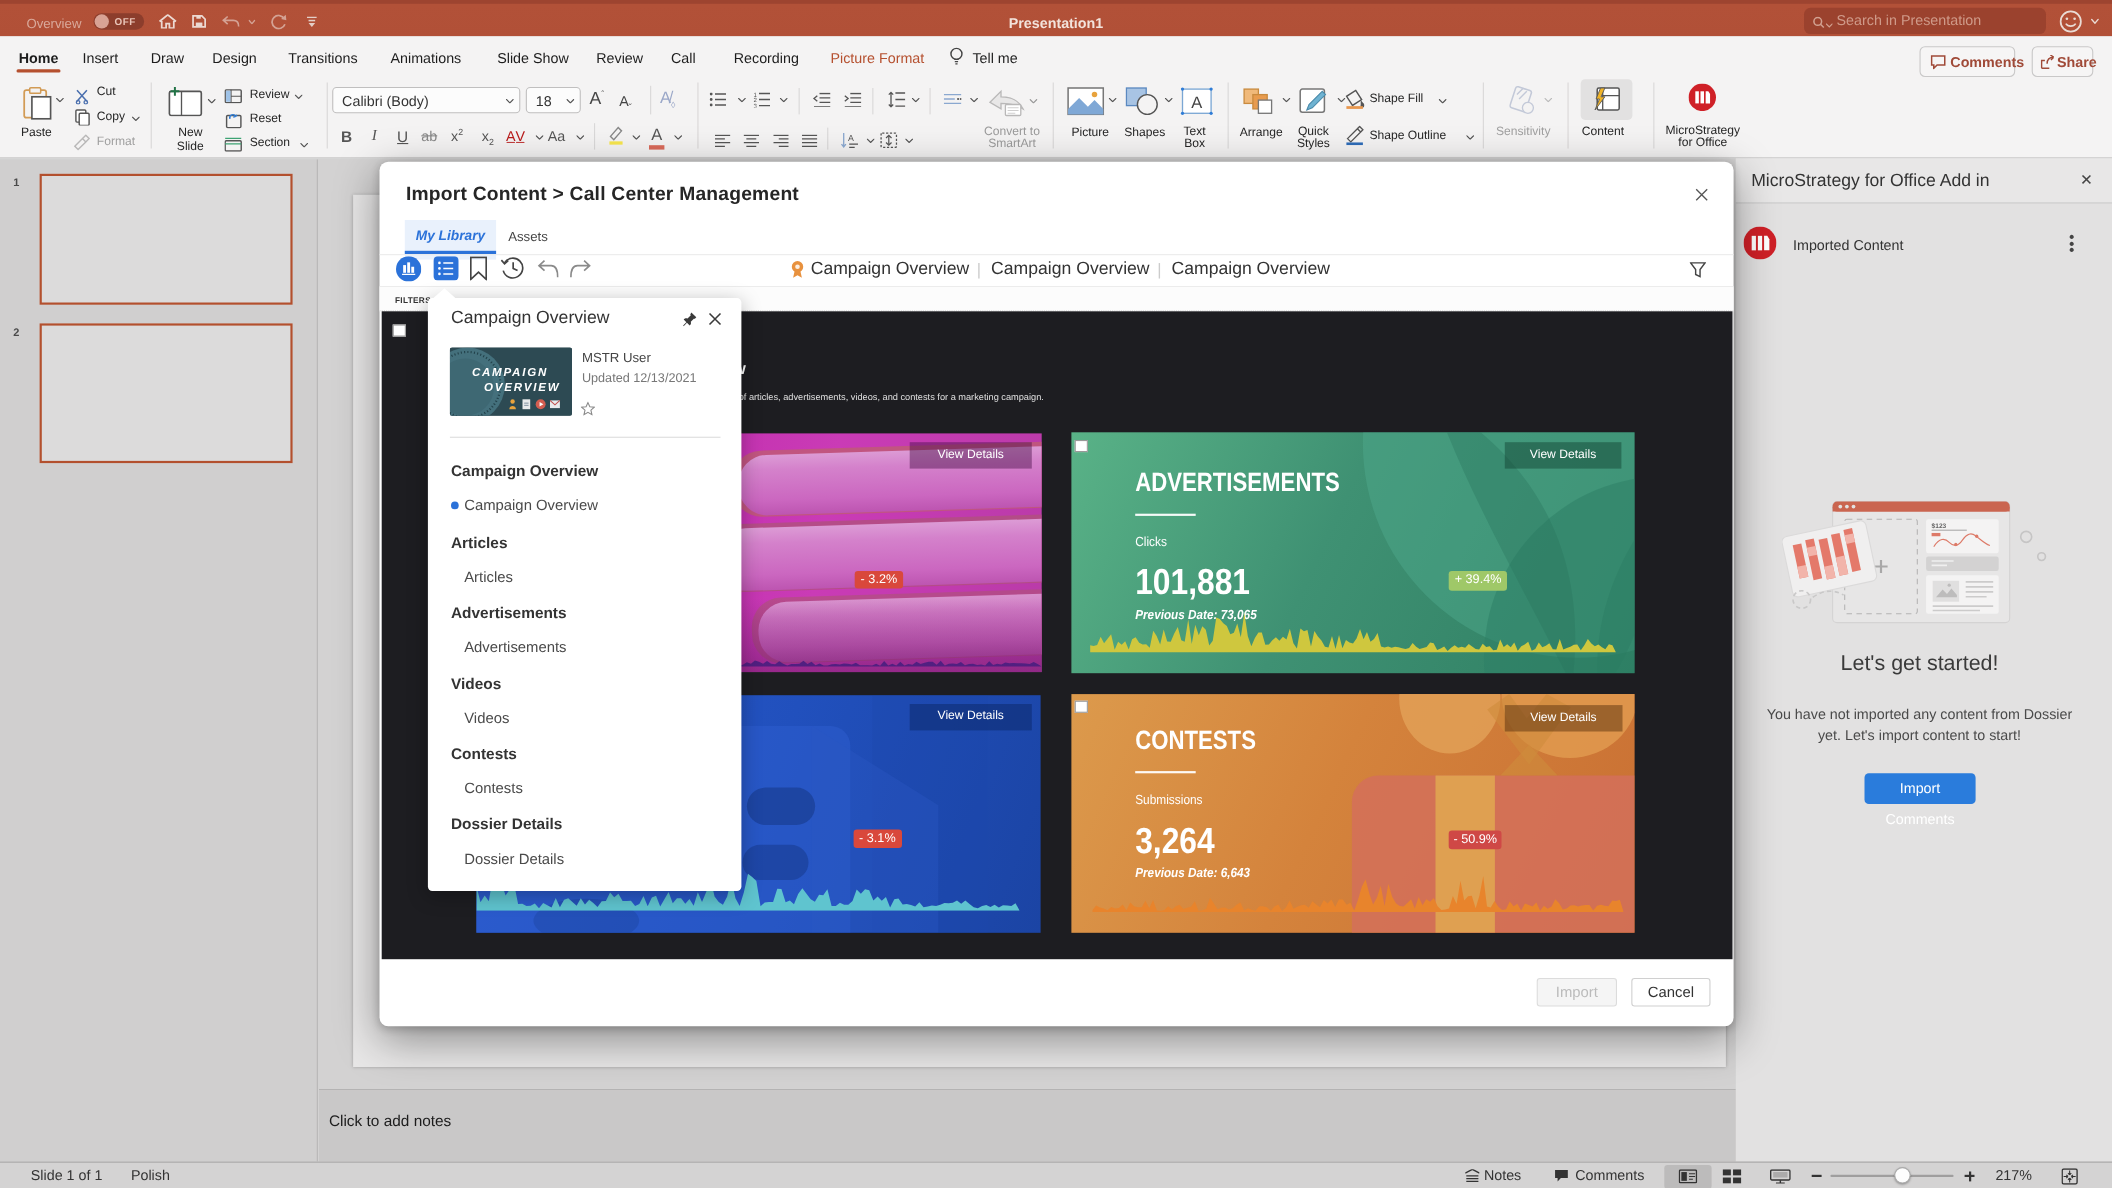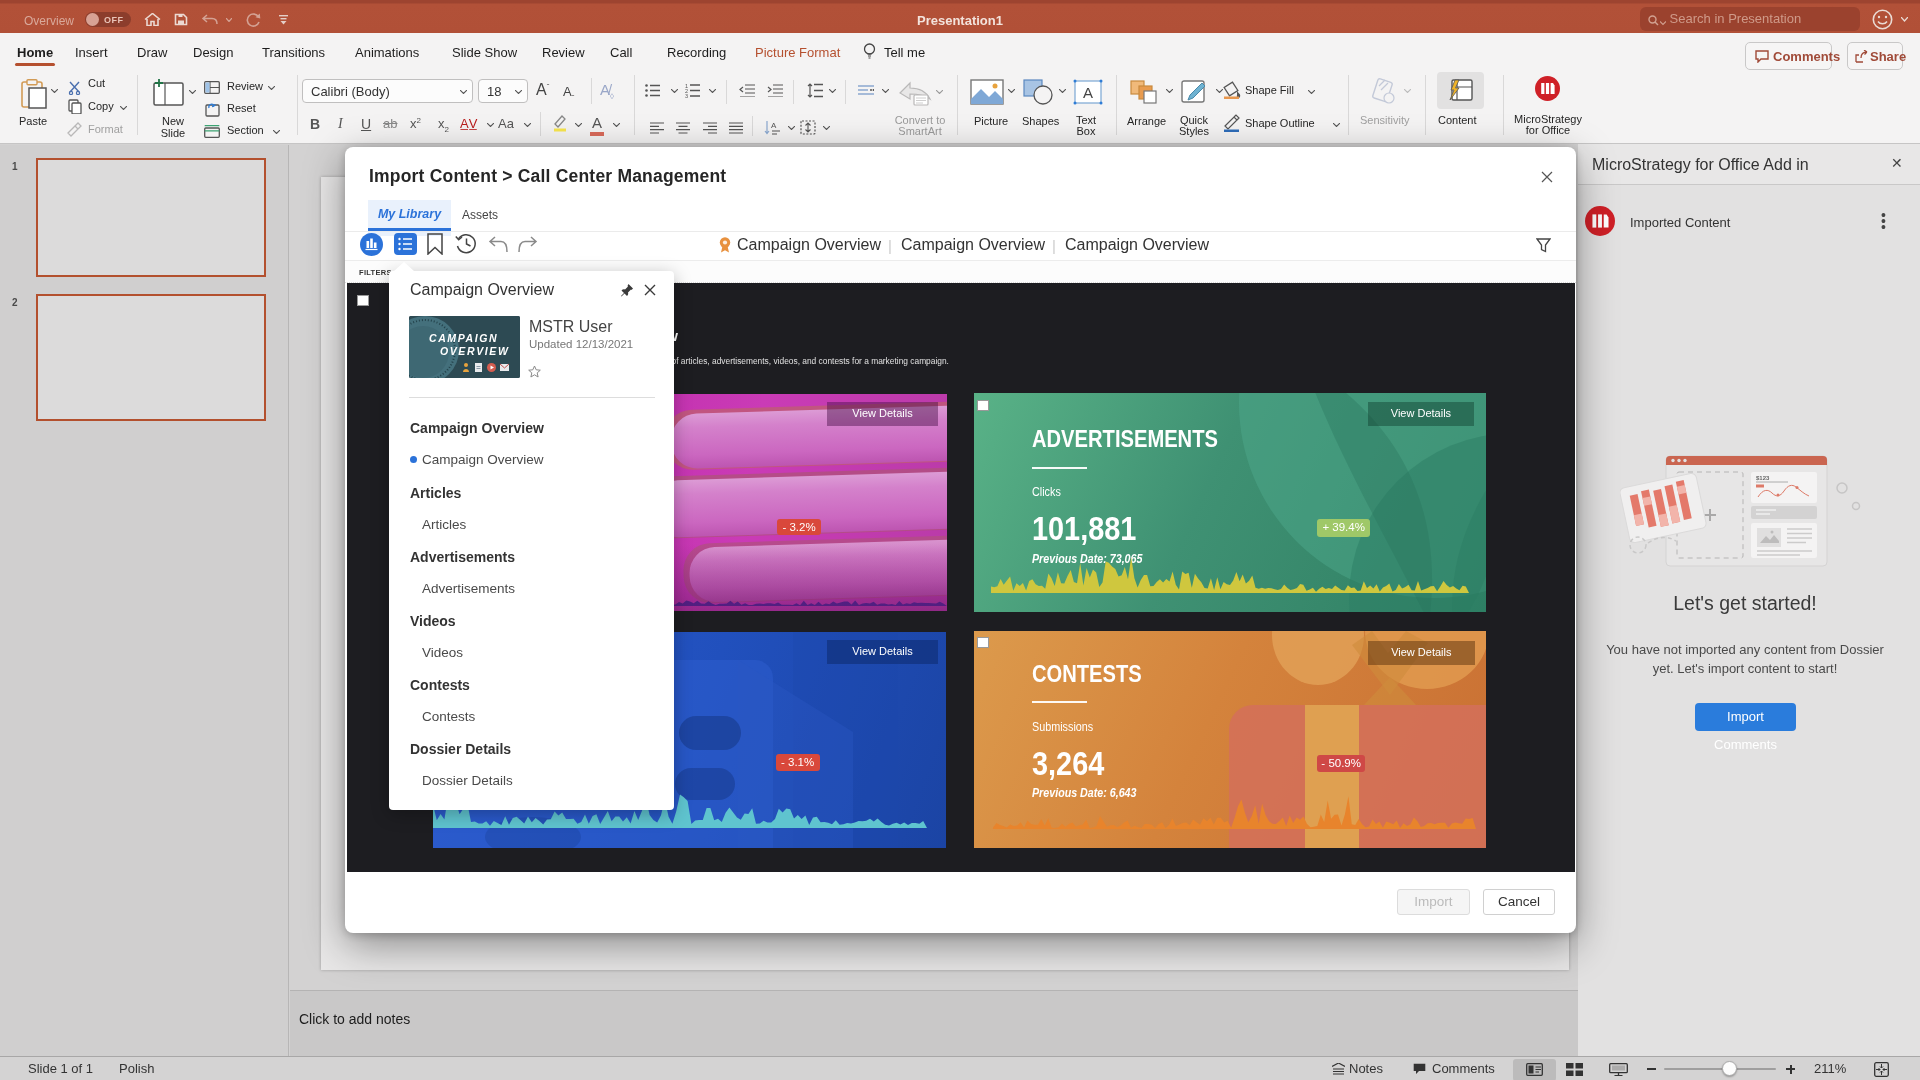--- a/index.html
+++ b/index.html
@@ -72,21 +72,21 @@
 .tile h2{color:#fff;font-size:24px;font-weight:700;line-height:1.1;transform:scaleX(.84);transform-origin:left top;white-space:nowrap;}
 .tile .ul{width:55px;height:2px;background:#fff;opacity:.95;}
 .tile .metr{color:#fff;font-size:12px;transform:scaleX(.9);transform-origin:left top;white-space:nowrap;}
 .tile .big{color:#fff;font-size:33px;font-weight:700;line-height:1;transform:scaleX(.875);transform-origin:left top;white-space:nowrap;}
 .tile .prev{color:#fff;font-size:12px;font-weight:700;font-style:italic;transform:scaleX(.89);transform-origin:left top;white-space:nowrap;}
 
 #popover{left:389px;top:271px;width:285px;height:539px;background:#fff;border-radius:4px;box-shadow:0 4px 18px rgba(0,0,0,.28);}
 #popover .arrow{position:absolute;left:5px;top:-9px;width:0;height:0;border-left:10px solid transparent;border-right:10px solid transparent;border-bottom:9px solid #fff;}
 #pop-title{left:21px;top:10px;font-size:16px;color:#333;}
 #pop-thumb{left:20px;top:45px;width:111px;height:62px;background:#2e4a52;overflow:hidden;border-radius:2px;}
-#pop-user{left:140px;top:47px;font-size:16px;color:#444;}
+#pop-user{left:140px;top:47px;font-size:12px;color:#444;}
 #pop-upd{left:140px;top:67px;font-size:11.5px;color:#777;}
 #pop-div{left:20px;top:126px;width:246px;height:1px;background:#ddd;}
 .pitem-h{position:absolute;left:21px;font-size:14px;font-weight:700;color:#333;}
 .pitem{position:absolute;left:33px;font-size:13.5px;color:#4a4a4a;}
 </style></head><body>
 
 <div class="abs" id="titlebar">
  <span class="abs ttxt" id="autosave">Overview</span>
  <div class="abs" id="toggle">
       <span class="knob"></span>
@@ -551,21 +551,21 @@
  <svg class="abs" style="left:1609px;top:6px" width="19" height="13" viewBox="0 0 19 13">
       <rect x="0.7" y="0.7" width="17.6" height="9" rx="1" fill="none" stroke="#333" stroke-width="1.3"></rect>
       <rect x="3" y="2.5" width="13" height="5" fill="#333" opacity=".25"></rect>
       <path d="M9.5 10 V12 M5.5 12.7 H13.5" stroke="#333" stroke-width="1.3"></path>
     </svg>
  <div class="abs" style="left:1647px;top:11px;width:9px;height:2px;background:#333"></div>
  <div class="abs" style="left:1664px;top:11px;width:112px;height:2px;background:#9f9e9e;border-radius:1px"></div>
  <div class="abs" style="left:1722px;top:4px;width:15px;height:15px;border-radius:50%;background:#fdfdfd;border:1px solid #aaa;box-shadow:0 1px 2px rgba(0,0,0,.3)"></div>
  <div class="abs" style="left:1786px;top:11px;width:9px;height:2px;background:#333"></div>
  <div class="abs" style="left:1789.5px;top:7.5px;width:2px;height:9px;background:#333"></div>
- <span class="sbi" style="left:1814px">211%</span>
+ <span class="sbi" style="left:1814px">217%</span>
  <svg class="abs" style="left:1874px;top:5px" width="15" height="15" viewBox="0 0 15 15">
       <rect x="0.7" y="0.7" width="13.6" height="13.6" rx="1.5" fill="none" stroke="#333" stroke-width="1.3"></rect>
       <path d="M7.5 2 V6 M7.5 9 V13 M2 7.5 H6 M9 7.5 H13 M7.5 6 L6 4.5 M7.5 6 L9 4.5 M7.5 9 L6 10.5 M7.5 9 L9 10.5 M6 7.5 L4.5 6 M6 7.5 L4.5 9 M9 7.5 L10.5 6 M9 7.5 L10.5 9" stroke="#333" stroke-width="1"></path>
     </svg>
 </div>
 
 <div class="abs" id="dialog">
  <span class="abs" id="dlg-title">Import Content &gt; Call Center Management</span>
  <svg class="abs" style="left:1196px;top:24px" width="12" height="12" viewBox="0 0 12 12">
       <path d="M1 1 L11 11 M11 1 L1 11" stroke="#555" stroke-width="1.2"></path>

